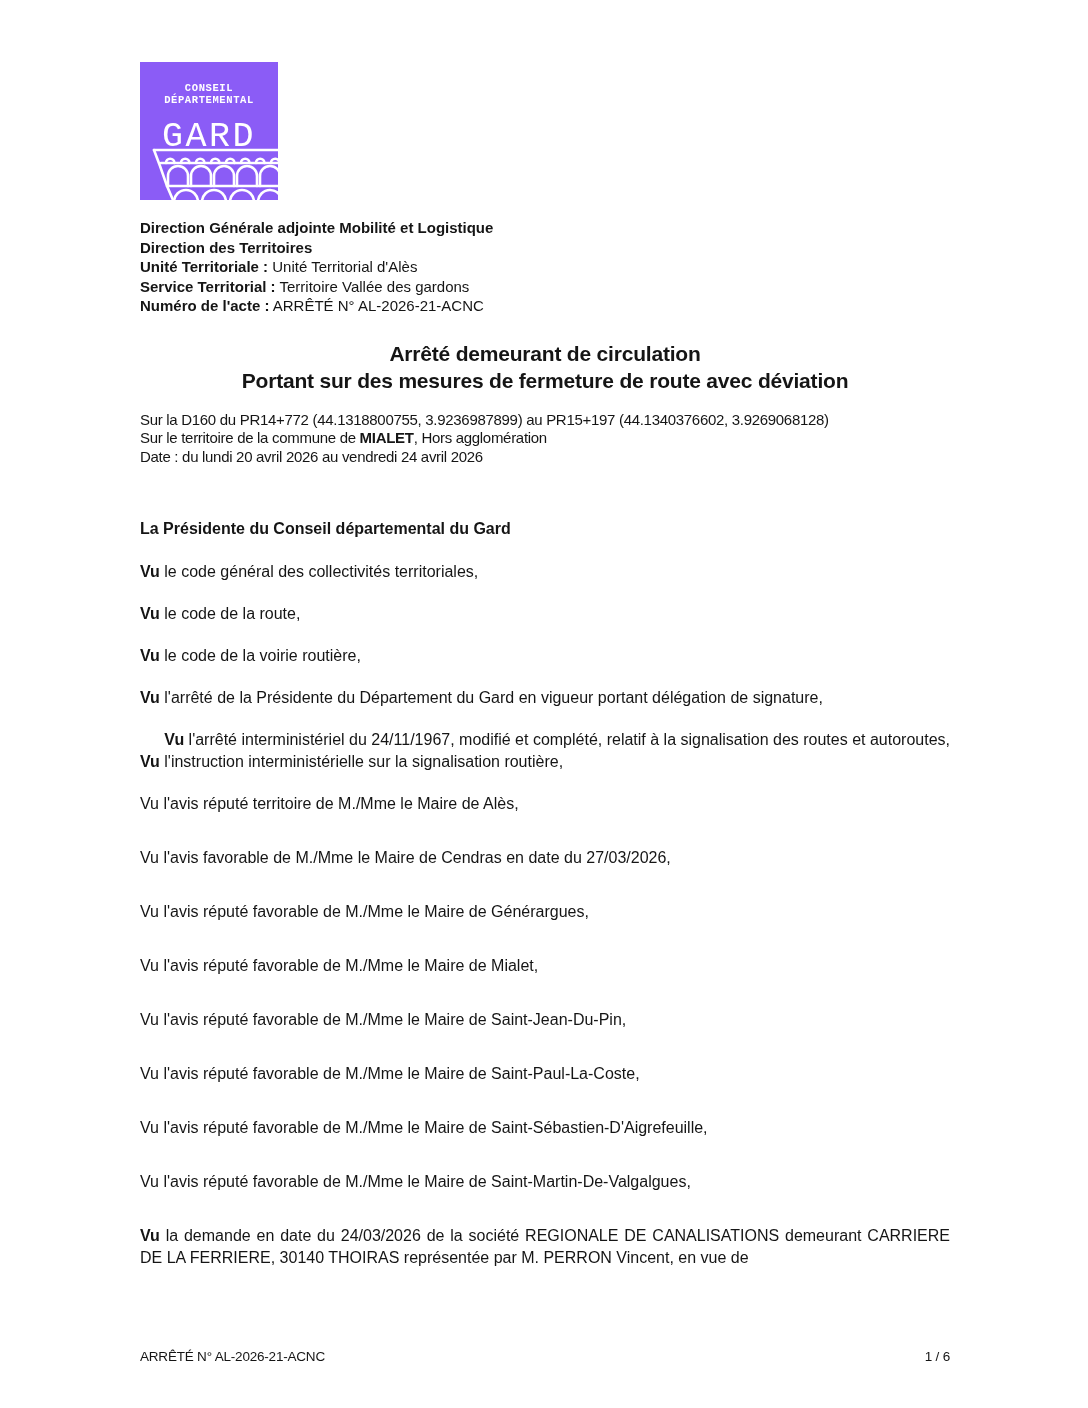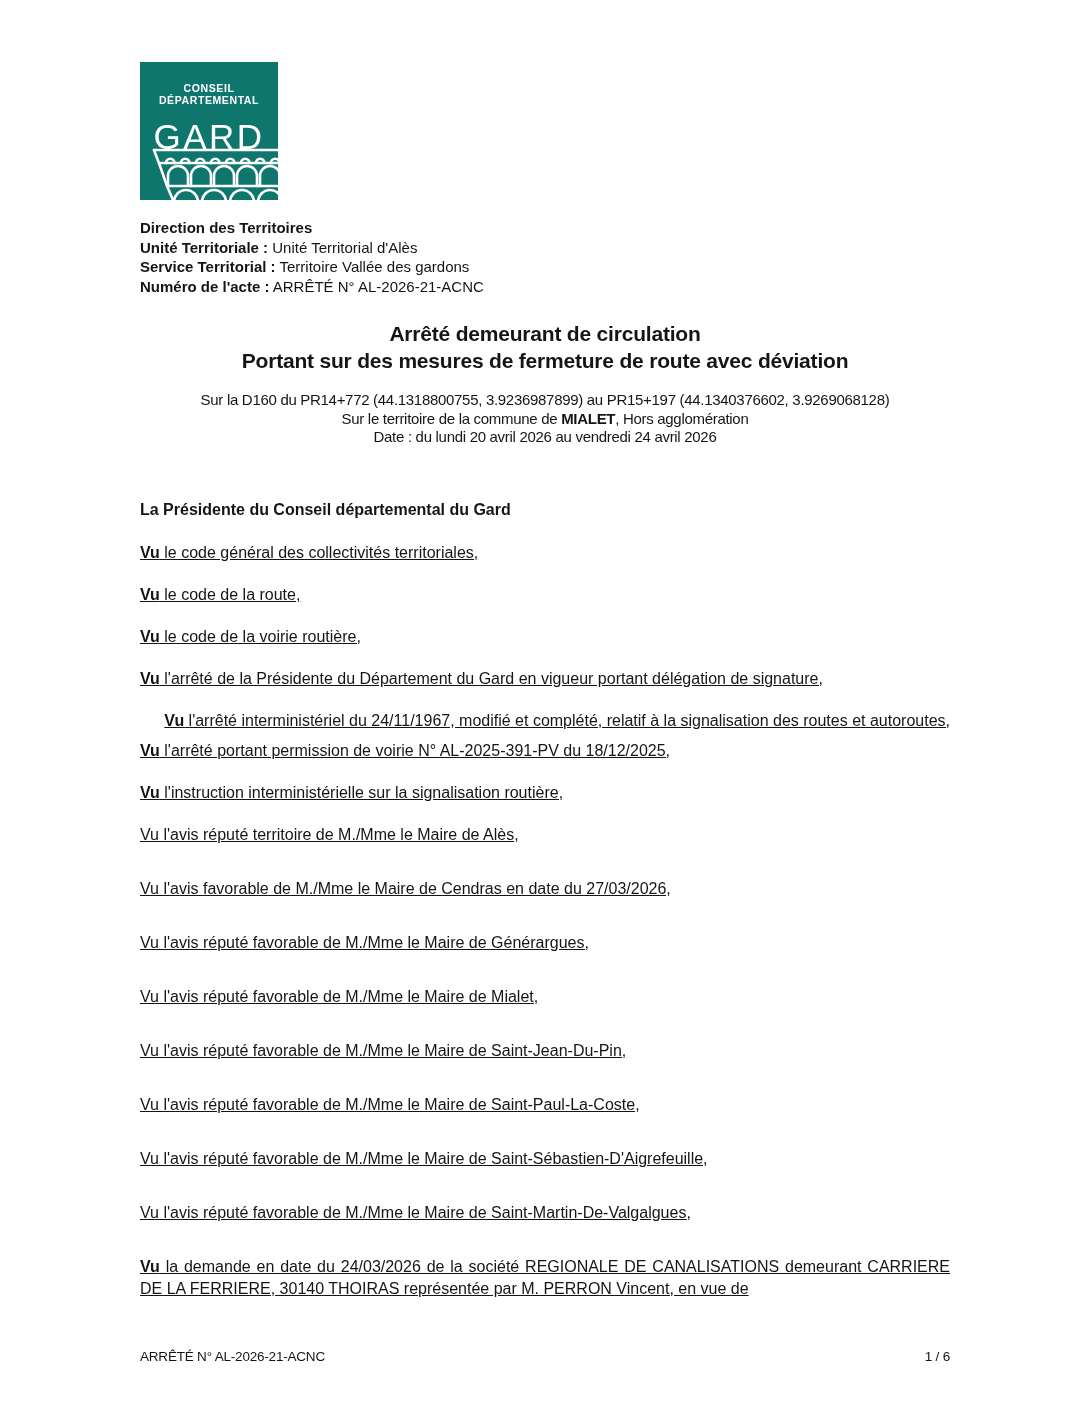--- a/index.html
+++ b/index.html
@@ -72,38 +72,37 @@
     font-weight: bold;
   }
   .title-sub {
     font-size: 21px;
     line-height: 20px;
     font-weight: bold;
     margin-top: 5px;
   }
   .subinfo {
     margin-top: 20px;
-    text-align: center;
     font-size: 15px;
     line-height: 18.5px;
     letter-spacing: -0.3px;
   }
   .subinfo b { font-weight: bold; }
 
   
   .body-block {
     margin-top: 52px;
     font-size: 16px;
     line-height: 22px;
   }
   .body-heading {
     font-weight: bold;
     margin: 0 0 21px 0;
   }
-  .body-block p { margin: 8px 0 20px 0; text-decoration: underline; }
+  .body-block p { margin: 0 0 20px 0; }
   .body-block p b { font-weight: bold; }
   .body-block p.avis { margin-bottom: 32px; }
   .body-block p.tight { margin-bottom: 0; text-align: right; }
   .body-block p.justify { text-align: justify; margin-bottom: 0; }
 
   
   .footer {
     position: absolute;
     left: 140px;
     right: 138px;
@@ -114,21 +113,21 @@
     font-size: 13.5px;
     letter-spacing: -0.2px;
   }
 </style>
 </head>
 <body>
 
 <div class="page">
   <div class="content">
 
-    <div class="logo" style="background: #0f766e;">
+    <div class="logo" style="background: #8b5cf6; font-family: Liberation Mono, monospace;">
       <div class="logo-top">
         <div>CONSEIL</div>
         <div>DÉPARTEMENTAL</div>
       </div>
       <div class="logo-name">GARD</div>
       <svg class="logo-aqueduct" viewBox="0 0 138 52" xmlns="http://www.w3.org/2000/svg">
         <g stroke="#ffffff" stroke-width="2.6" fill="none" stroke-linecap="round">
 
           <path d="M14,2 L20,18 L27,38 L33,52"></path>
 
@@ -154,20 +153,21 @@
 
           <path d="M34,56 V54 A12,12 0 0 1 58,54 V56"></path>
           <path d="M62,56 V54 A12,12 0 0 1 86,54 V56"></path>
           <path d="M90,56 V54 A12,12 0 0 1 114,54 V56"></path>
           <path d="M118,56 V54 A12,12 0 0 1 142,54 V56"></path>
         </g>
       </svg>
     </div>
 
     <div class="header">
+      <div><b>Direction Générale adjointe Mobilité et Logistique</b></div>
       <div><b>Direction des Territoires</b></div>
       <div><b>Unité Territoriale :</b><span> Unité Territorial d'Alès</span></div>
       <div><b>Service Territorial :</b><span> Territoire Vallée des gardons</span></div>
       <div><b>Numéro de l'acte :</b><span> ARRÊTÉ N° AL-2026-21-ACNC</span></div>
     </div>
 
     <div class="title-block">
       <div class="title-main">Arrêté demeurant de circulation</div>
       <div class="title-sub">Portant sur des mesures de fermeture de route avec déviation</div>
     </div>
@@ -179,21 +179,20 @@
     </div>
 
     <div class="body-block">
       <div class="body-heading">La Présidente du Conseil départemental du Gard</div>
 
       <p><b>Vu</b><span> le code général des collectivités territoriales,</span></p>
       <p><b>Vu</b><span> le code de la route,</span></p>
       <p><b>Vu</b><span> le code de la voirie routière,</span></p>
       <p><b>Vu</b><span> l'arrêté de la Présidente du Département du Gard  en vigueur portant délégation de signature,</span></p>
       <p class="tight"><b>Vu</b><span> l'arrêté interministériel du 24/11/1967, modifié et complété, relatif à la signalisation des routes et autoroutes,</span></p>
-      <p><b>Vu</b><span> l'arrêté portant permission de voirie N° AL-2025-391-PV du 18/12/2025,</span></p>
       <p><b>Vu</b><span> l'instruction interministérielle sur la signalisation routière,</span></p>
 
       <p class="avis"><b></b><span>Vu l'avis réputé territoire de M./Mme le Maire de Alès,</span></p>
       <p class="avis"><b></b><span>Vu l'avis favorable de M./Mme le Maire de Cendras en date du 27/03/2026,</span></p>
       <p class="avis"><b></b><span>Vu l'avis réputé favorable de M./Mme le Maire de Générargues,</span></p>
       <p class="avis"><b></b><span>Vu l'avis réputé favorable de M./Mme le Maire de Mialet,</span></p>
       <p class="avis"><b></b><span>Vu l'avis réputé favorable de M./Mme le Maire de Saint-Jean-Du-Pin,</span></p>
       <p class="avis"><b></b><span>Vu l'avis réputé favorable de M./Mme le Maire de Saint-Paul-La-Coste,</span></p>
       <p class="avis"><b></b><span>Vu l'avis réputé favorable de M./Mme le Maire de Saint-Sébastien-D'Aigrefeuille,</span></p>
       <p class="avis"><b></b><span>Vu l'avis réputé favorable de M./Mme le Maire de Saint-Martin-De-Valgalgues,</span></p>

